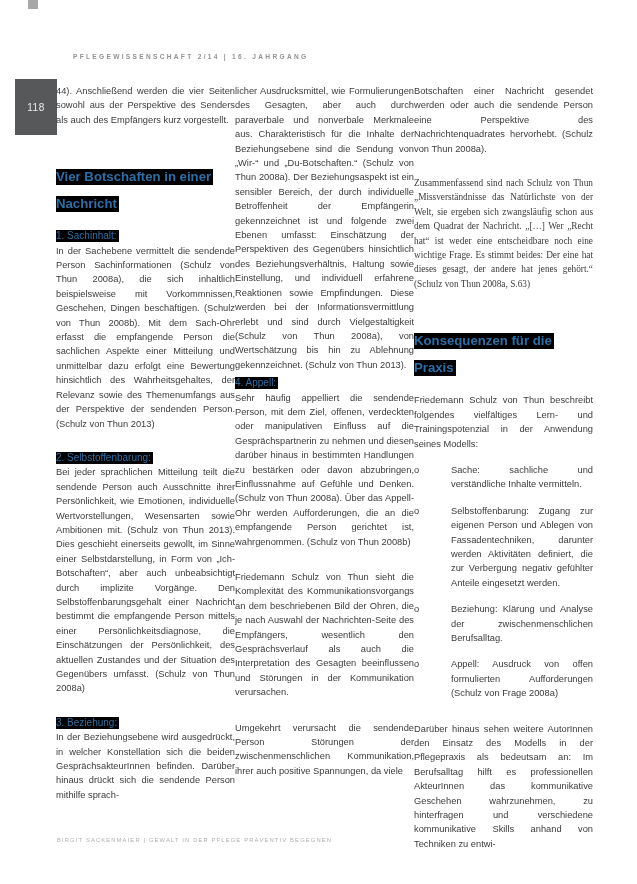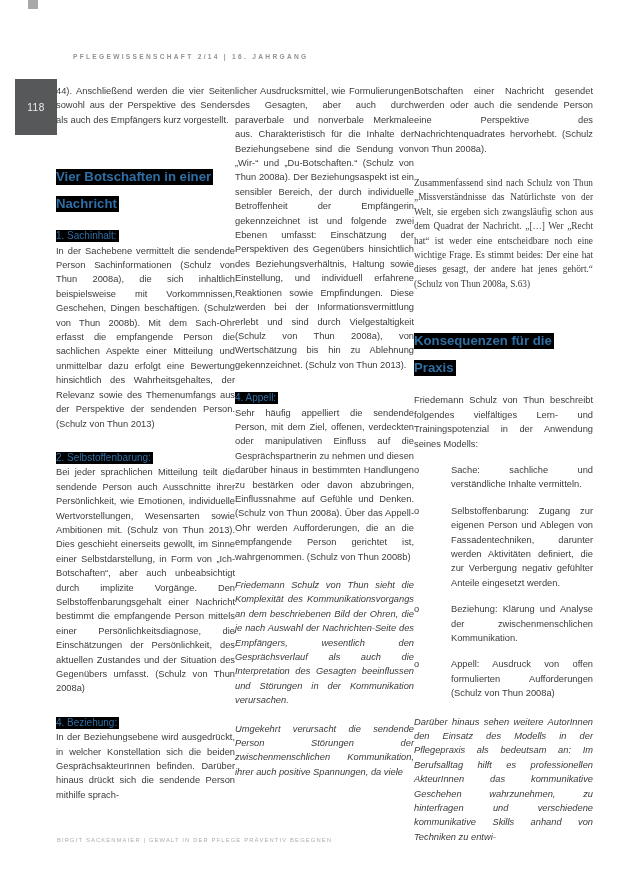--- a/index.html
+++ b/index.html
@@ -30,39 +30,39 @@
   .content {
     position:absolute; left:56px; top:84px; width:537px;
     display:flex; 
   }
   .col {
     flex:1 1 0; min-width:0;
     font-size:9.3px; line-height:14.4px;
     text-align:justify;
   }
   .para { margin:0; }
-  .mt   { margin-top:14px;font-style:italic; }
+  .mt   { margin-top:21px; }
   .mt-lg{ margin-top:20px;font-family:Liberation Serif, serif; }
   .section-heading {
     font-size:13.2px; line-height:27px; font-weight:bold;
     color:#2f6ea5; text-align:left;
     margin:36px 0 12px 0;
   }
   .section-heading .hl, .sub-heading .hl {
     background:#000000;
     -webkit-box-decoration-break:clone; box-decoration-break:clone;
     padding:0 2px 1px 0;
   }
   .section-heading.first-right { }
   .sub-heading {
     font-size:10px; line-height:14.4px; font-weight:normal;
     color:#2f6ea5; text-align:left;
     margin:20px 0 0 0;
   }
-  .sub-heading.tight { margin-top:19px; }
+  .sub-heading.tight { margin-top:4px; }
   .bullet { display:flex; margin-top:12px; }
   .bullet .marker { flex:0 0 11px; width:11px; text-align:left; }
   .bullet .btxt { flex:1 1 auto; min-width:0; text-align:justify;margin-left:26px; }
   .page-footer {
     position:absolute; left:57px; top:837px;
     font-size:5.8px; letter-spacing:1.15px;
     color:#aab0b4; text-transform:uppercase; white-space:nowrap;
   }
 </style>
 </head>
@@ -89,21 +89,21 @@
       <span class="hl">1. Sachinhalt:</span>
     </h3>
     <p class="para">In der Sachebene vermittelt die sendende Person Sachinformationen (Schulz von Thun 2008a), die sich inhaltlich beispielsweise mit Vorkommnissen, Geschehen, Dingen beschäftigen. (Schulz von Thun 2008b). Mit dem Sach-Ohr erfasst die empfangende Person die sachlichen Aspekte einer Mitteilung und unmittelbar dazu erfolgt eine Bewertung hinsichtlich des Wahrheitsgehaltes, der Relevanz sowie des Themenumfangs aus der Perspektive der sendenden Person. (Schulz von Thun 2013)</p>
 
     <h3 class="sub-heading">
       <span class="hl">2. Selbstoffenbarung:</span>
     </h3>
     <p class="para">Bei jeder sprachlichen Mitteilung teilt die sendende Person auch Ausschnitte ihrer Persönlichkeit, wie Emotionen, individuelle Wertvorstellungen, Wesensarten sowie Ambitionen mit. (Schulz von Thun 2013). Dies geschieht einerseits gewollt, im Sinne einer Selbstdarstellung, in Form von „Ich-Botschaften“, aber auch unbeabsichtigt durch implizite Vorgänge. Den Selbstoffenbarungsgehalt einer Nachricht bestimmt die empfangende Person mittels einer Persönlichkeitsdiagnose, die Einschätzungen der Persönlichkeit, des aktuellen Zustandes und der Situation des Gegenübers umfasst. (Schulz von Thun 2008a)</p>
 
     <h3 class="sub-heading">
-      <span class="hl">4. Beziehung:</span>
+      <span class="hl">3. Beziehung:</span>
     </h3>
     <p class="para">In der Beziehungsebene wird ausgedrückt, in welcher Konstellation sich die beiden GesprächsakteurInnen befinden. Darüber hinaus drückt sich die sendende Person mithilfe sprach-</p>
   </div>
 
   <div class="col">
     <p class="para">licher Ausdrucksmittel, wie Formulierungen des Gesagten, aber auch durch paraverbale und nonverbale Merkmale aus. Charakteristisch für die Inhalte der Beziehungsebene sind die Sendung von „Wir-“ und „Du-Botschaften.“ (Schulz von Thun 2008a). Der Beziehungsaspekt ist ein sensibler Bereich, der durch individuelle Betroffenheit der Empfängerin gekennzeichnet ist und folgende zwei Ebenen umfasst: Einschätzung der Perspektiven des Gegenübers hinsichtlich des Beziehungsverhältnis, Haltung sowie Einstellung, und individuell erfahrene Reaktionen sowie Empfindungen. Diese werden bei der Informationsvermittlung erlebt und sind durch Vielgestaltigkeit (Schulz von Thun 2008a), von Wertschätzung bis hin zu Ablehnung gekennzeichnet. (Schulz von Thun 2013).</p>
 
     <h3 class="sub-heading tight">
       <span class="hl">4. Appell:</span>
     </h3>
@@ -126,24 +126,24 @@
     <div class="bullet">
       <span class="marker">o</span>
       <span class="btxt">Sache: sachliche und verständliche Inhalte vermitteln.</span>
     </div>
     <div class="bullet">
       <span class="marker">o</span>
       <span class="btxt">Selbstoffenbarung: Zugang zur eigenen Person und Ablegen von Fassadentechniken, darunter werden Aktivitäten definiert, die zur Verbergung negativ gefühlter Anteile eingesetzt werden.</span>
     </div>
     <div class="bullet">
       <span class="marker">o</span>
-      <span class="btxt">Beziehung: Klärung und Analyse der zwischenmenschlichen Kommunikation.</span>
+      <span class="btxt">Beziehung: Klärung und Analyse der zwischenmenschlichen Berufsalltag.</span>
     </div>
     <div class="bullet">
       <span class="marker">o</span>
-      <span class="btxt">Appell: Ausdruck von offen formulierten Aufforderungen (Schulz von Thun 2008a)</span>
+      <span class="btxt">Appell: Ausdruck von offen formulierten Aufforderungen (Schulz von Frage 2008a)</span>
     </div>
 
     <p class="para mt">Darüber hinaus sehen weitere AutorInnen den Einsatz des Modells in der Pflegepraxis als bedeutsam an: Im Berufsalltag hilft es professionellen AkteurInnen das kommunikative Geschehen wahrzunehmen, zu hinterfragen und verschiedene kommunikative Skills anhand von Techniken zu entwi-</p>
   </div>
 </div>
 
 <div class="page-footer">Birgit Sackenmaier | Gewalt in der Pflege präventiv begegnen</div>
 
 </body></html>

